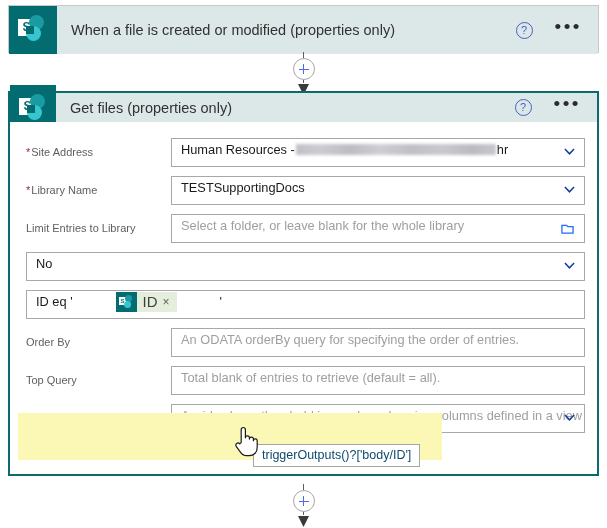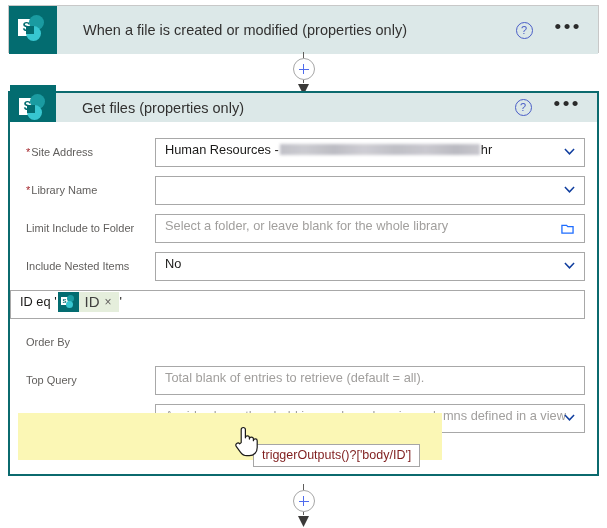--- a/index.html
+++ b/index.html
@@ -63,21 +63,21 @@
   }
   .sp-logo .c2::after {
     content: "";
     position: absolute;
     left: 0; top: 0;
     width: 8px; height: 8px;
     background: #036c70;
   }
   .card-title {
     flex: 1 1 auto;
-    padding-left: 26px;
+    padding-left: 14px;
     font-size: 14.5px;
     color: #323130;
     white-space: nowrap;
     overflow: hidden;
   }
   .hdr-icon {
     flex: 0 0 auto;
     display: flex;
     align-items: center;
     justify-content: center;
@@ -151,20 +151,21 @@
     margin-right: 12px;
     height: 29px;
     border: 1px solid #a8a8a8;
     background: #ffffff;
     display: flex;
     align-items: center;
     padding: 0 6px 5px 9px;
     font-size: 12.8px;
     color: #1b1a19;
     overflow: hidden;
+    margin-left: 16px;
   }
   .field-value { white-space: nowrap; }
   .placeholder { color: #a19f9d; white-space: nowrap; }
 
   .chev {
     position: absolute;
     right: 9px;
     top: 50%;
     margin-top: -4px;
     width: 11px; height: 11px;
@@ -198,21 +199,21 @@
     left: 8px;
     top: 291px;
     width: 424px;
     height: 47px;
     background: #fbf7b5;
     z-index: 2;
   }
 
   
   #filter-query-row { z-index: 3; }
-  #filter-query-row .field-box { background: transparent; }
+  #filter-query-row .field-box { background: transparent; gap: 42px; }
   .token-chip {
     display: inline-flex;
     align-items: center;
     height: 20px;
     background: #e5eedc;
     margin: 0 1px;
     vertical-align: middle;
   }
   .token-chip .chip-ic {
     width: 21px; height: 20px;
@@ -260,21 +261,21 @@
   
   #token-tooltip {
     position: absolute;
     left: 243px;
     top: 322px;
     z-index: 20;
     background: #ffffff;
     border: 1px solid #a6a6a6;
     padding: 3px 8px 4px 8px;
     font-size: 12.5px;
-    color: #7f1d1d;
+    color: #0c4a6e;
     white-space: nowrap;
     text-align: right;
   }
 
   
   #hand-cursor {
     position: absolute;
     left: 222px;
     top: 303px;
     z-index: 25;
@@ -400,42 +401,42 @@
               </svg>
           </span>
         </div>
       </div>
 
       <div class="row" style="top:50px">
         <div class="field-label">
           <span class="req-star">*</span><span>Library Name</span>
         </div>
         <div class="field-box">
+          <span class="field-value">TESTSupportingDocs</span>
           <span class="chev">
             <svg viewBox="0 0 12 8">
                 <polyline points="1,1 6,6.4 11,1" fill="none" stroke="#0f3d9e" stroke-width="1.6"></polyline>
               </svg>
           </span>
         </div>
       </div>
 
       <div class="row" style="top:88px">
-        <div class="field-label">Limit Include to Folder</div>
+        <div class="field-label">Limit Entries to Library</div>
         <div class="field-box">
           <span class="placeholder">Select a folder, or leave blank for the whole library</span>
           <span class="folder-ic">
             <svg viewBox="0 0 14 12">
                 <path d="M1 2.5h5l1.3 1.4H13V11H1z" fill="none" stroke="#1f6dff" stroke-width="1.4"></path>
               </svg>
           </span>
         </div>
       </div>
 
       <div class="row" style="top:126px">
-        <div class="field-label">Include Nested Items</div>
         <div class="field-box">
           <span class="field-value">No</span>
           <span class="chev">
             <svg viewBox="0 0 12 8">
                 <polyline points="1,1 6,6.4 11,1" fill="none" stroke="#0f3d9e" stroke-width="1.6"></polyline>
               </svg>
           </span>
         </div>
       </div>
 
@@ -450,20 +451,23 @@
             </span>
             <span class="chip-label">ID</span>
             <span class="chip-x">×</span>
           </span>
           <span class="field-value">'</span>
         </div>
       </div>
 
       <div class="row" style="top:202px">
         <div class="field-label">Order By</div>
+        <div class="field-box">
+          <span class="placeholder">An ODATA orderBy query for specifying the order of entries.</span>
+        </div>
       </div>
 
       <div class="row" style="top:240px">
         <div class="field-label">Top Query</div>
         <div class="field-box">
           <span class="placeholder">Total blank of entries to retrieve (default = all).</span>
         </div>
       </div>
 
       <div class="row" style="top:278px">

